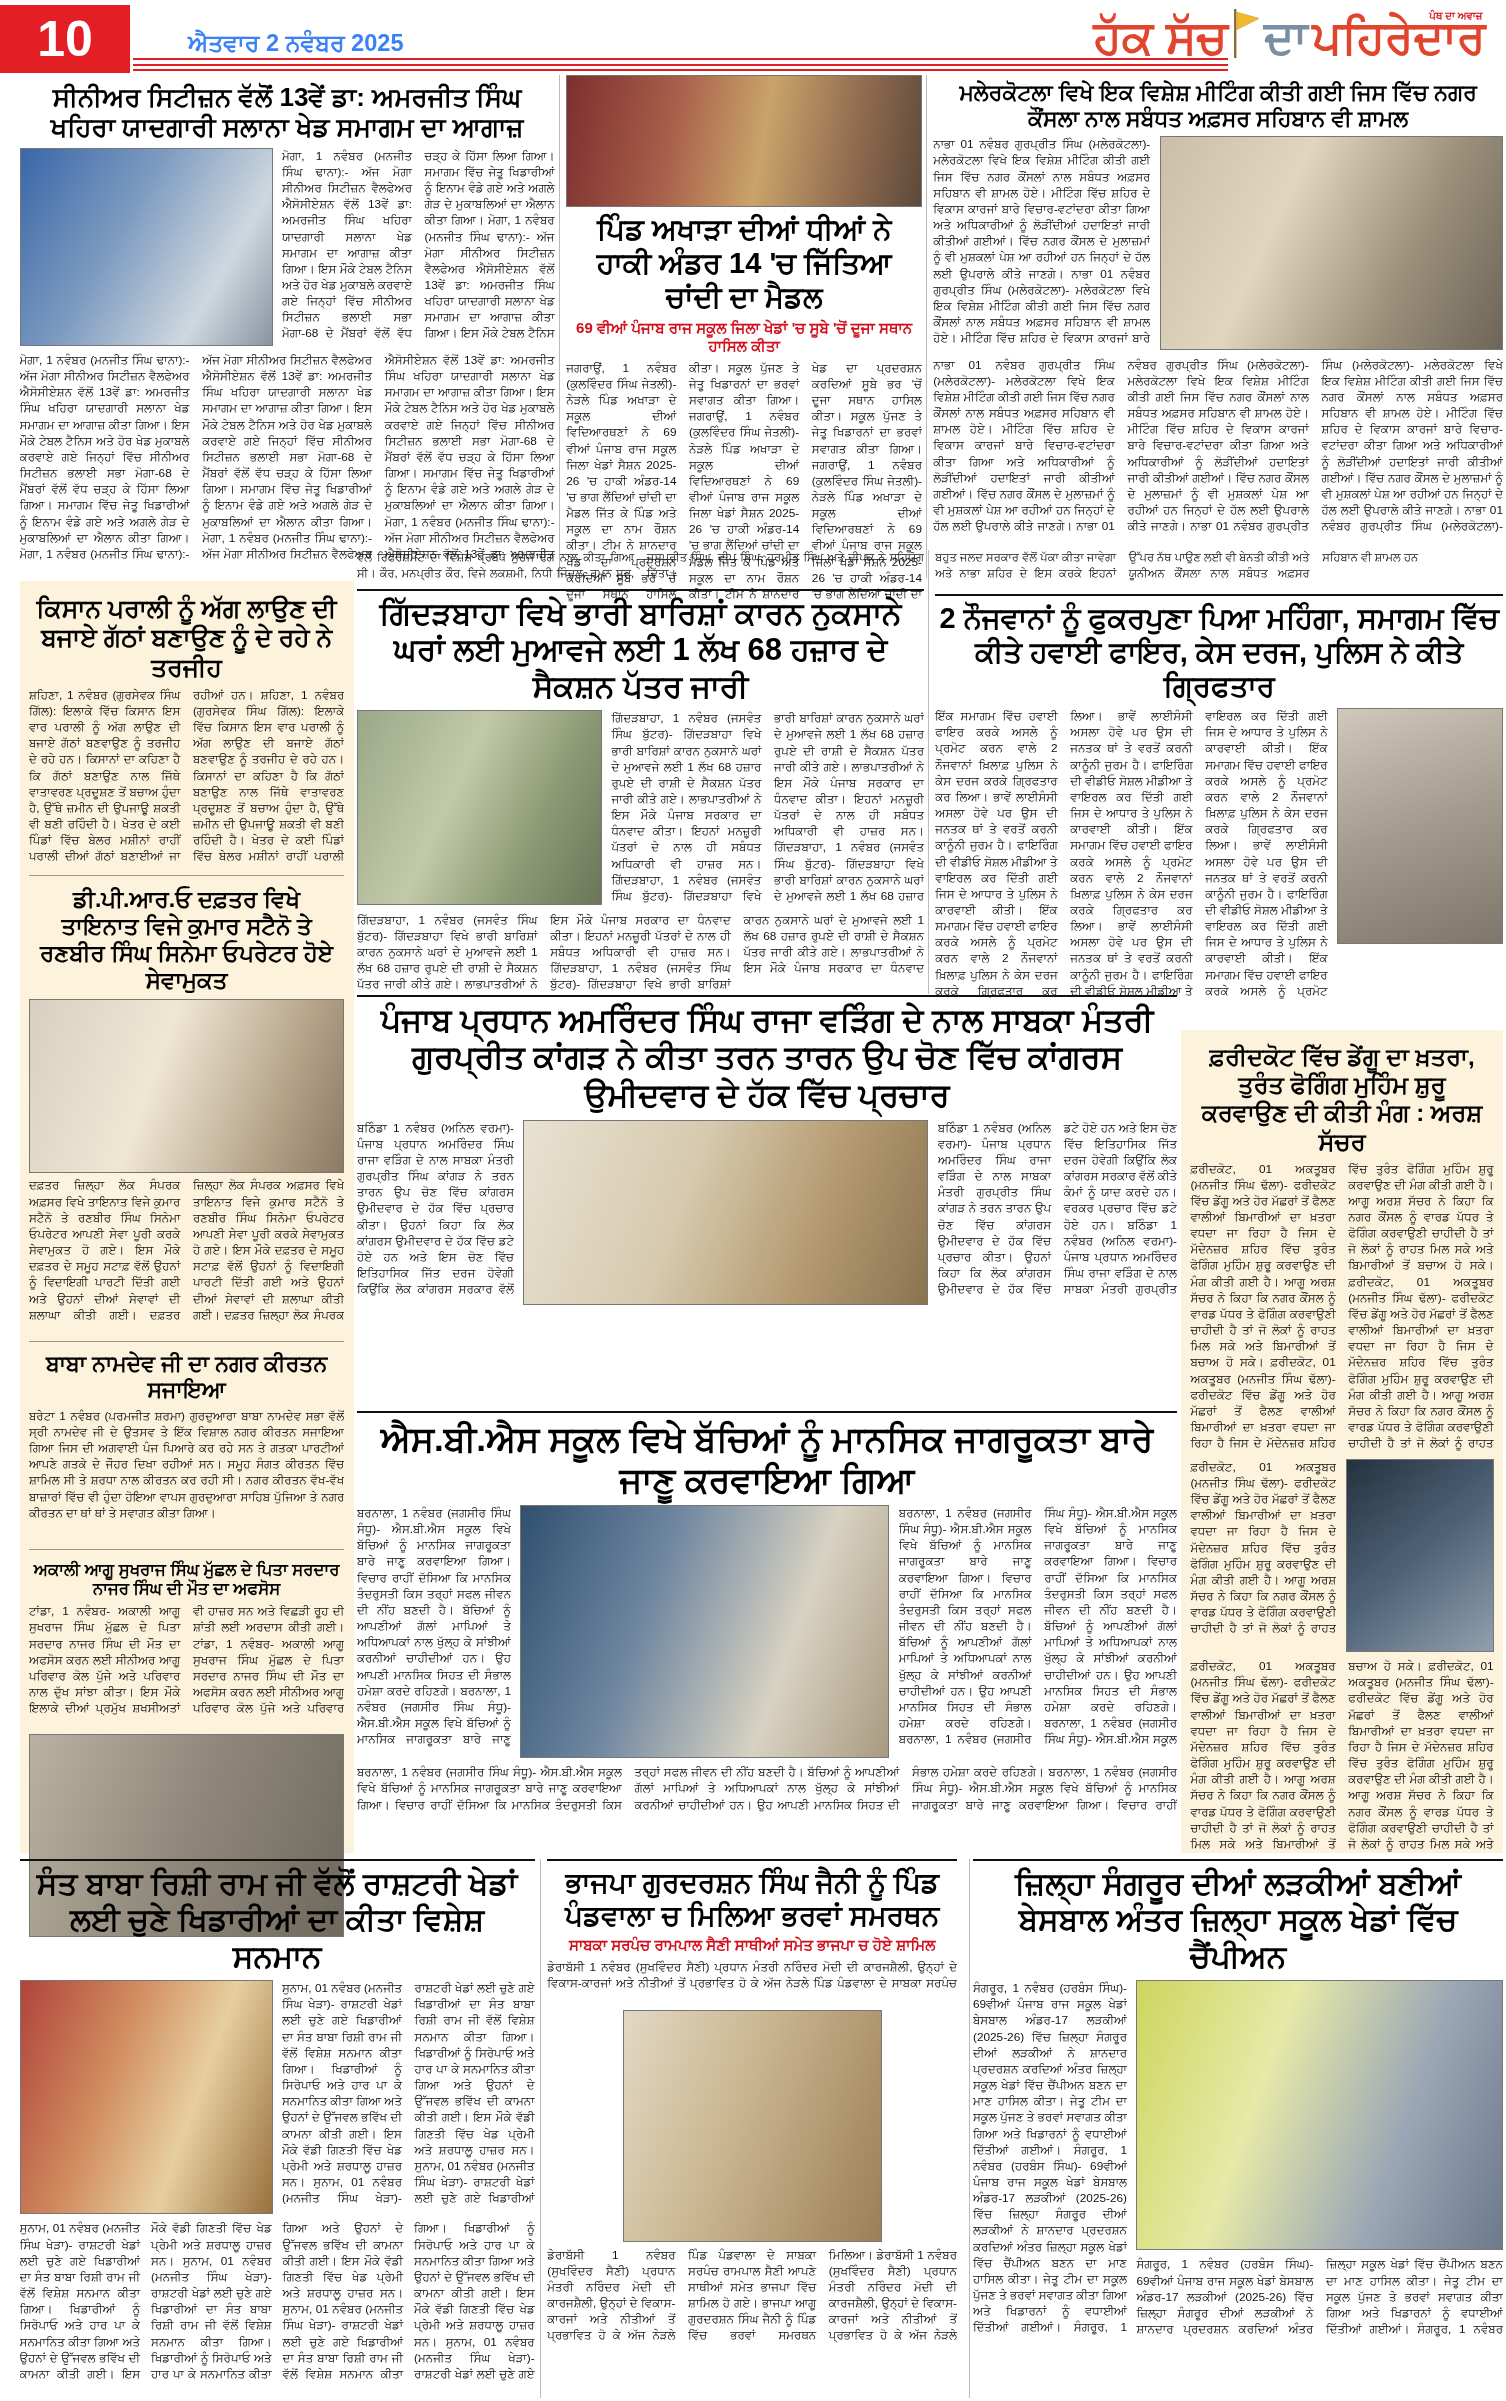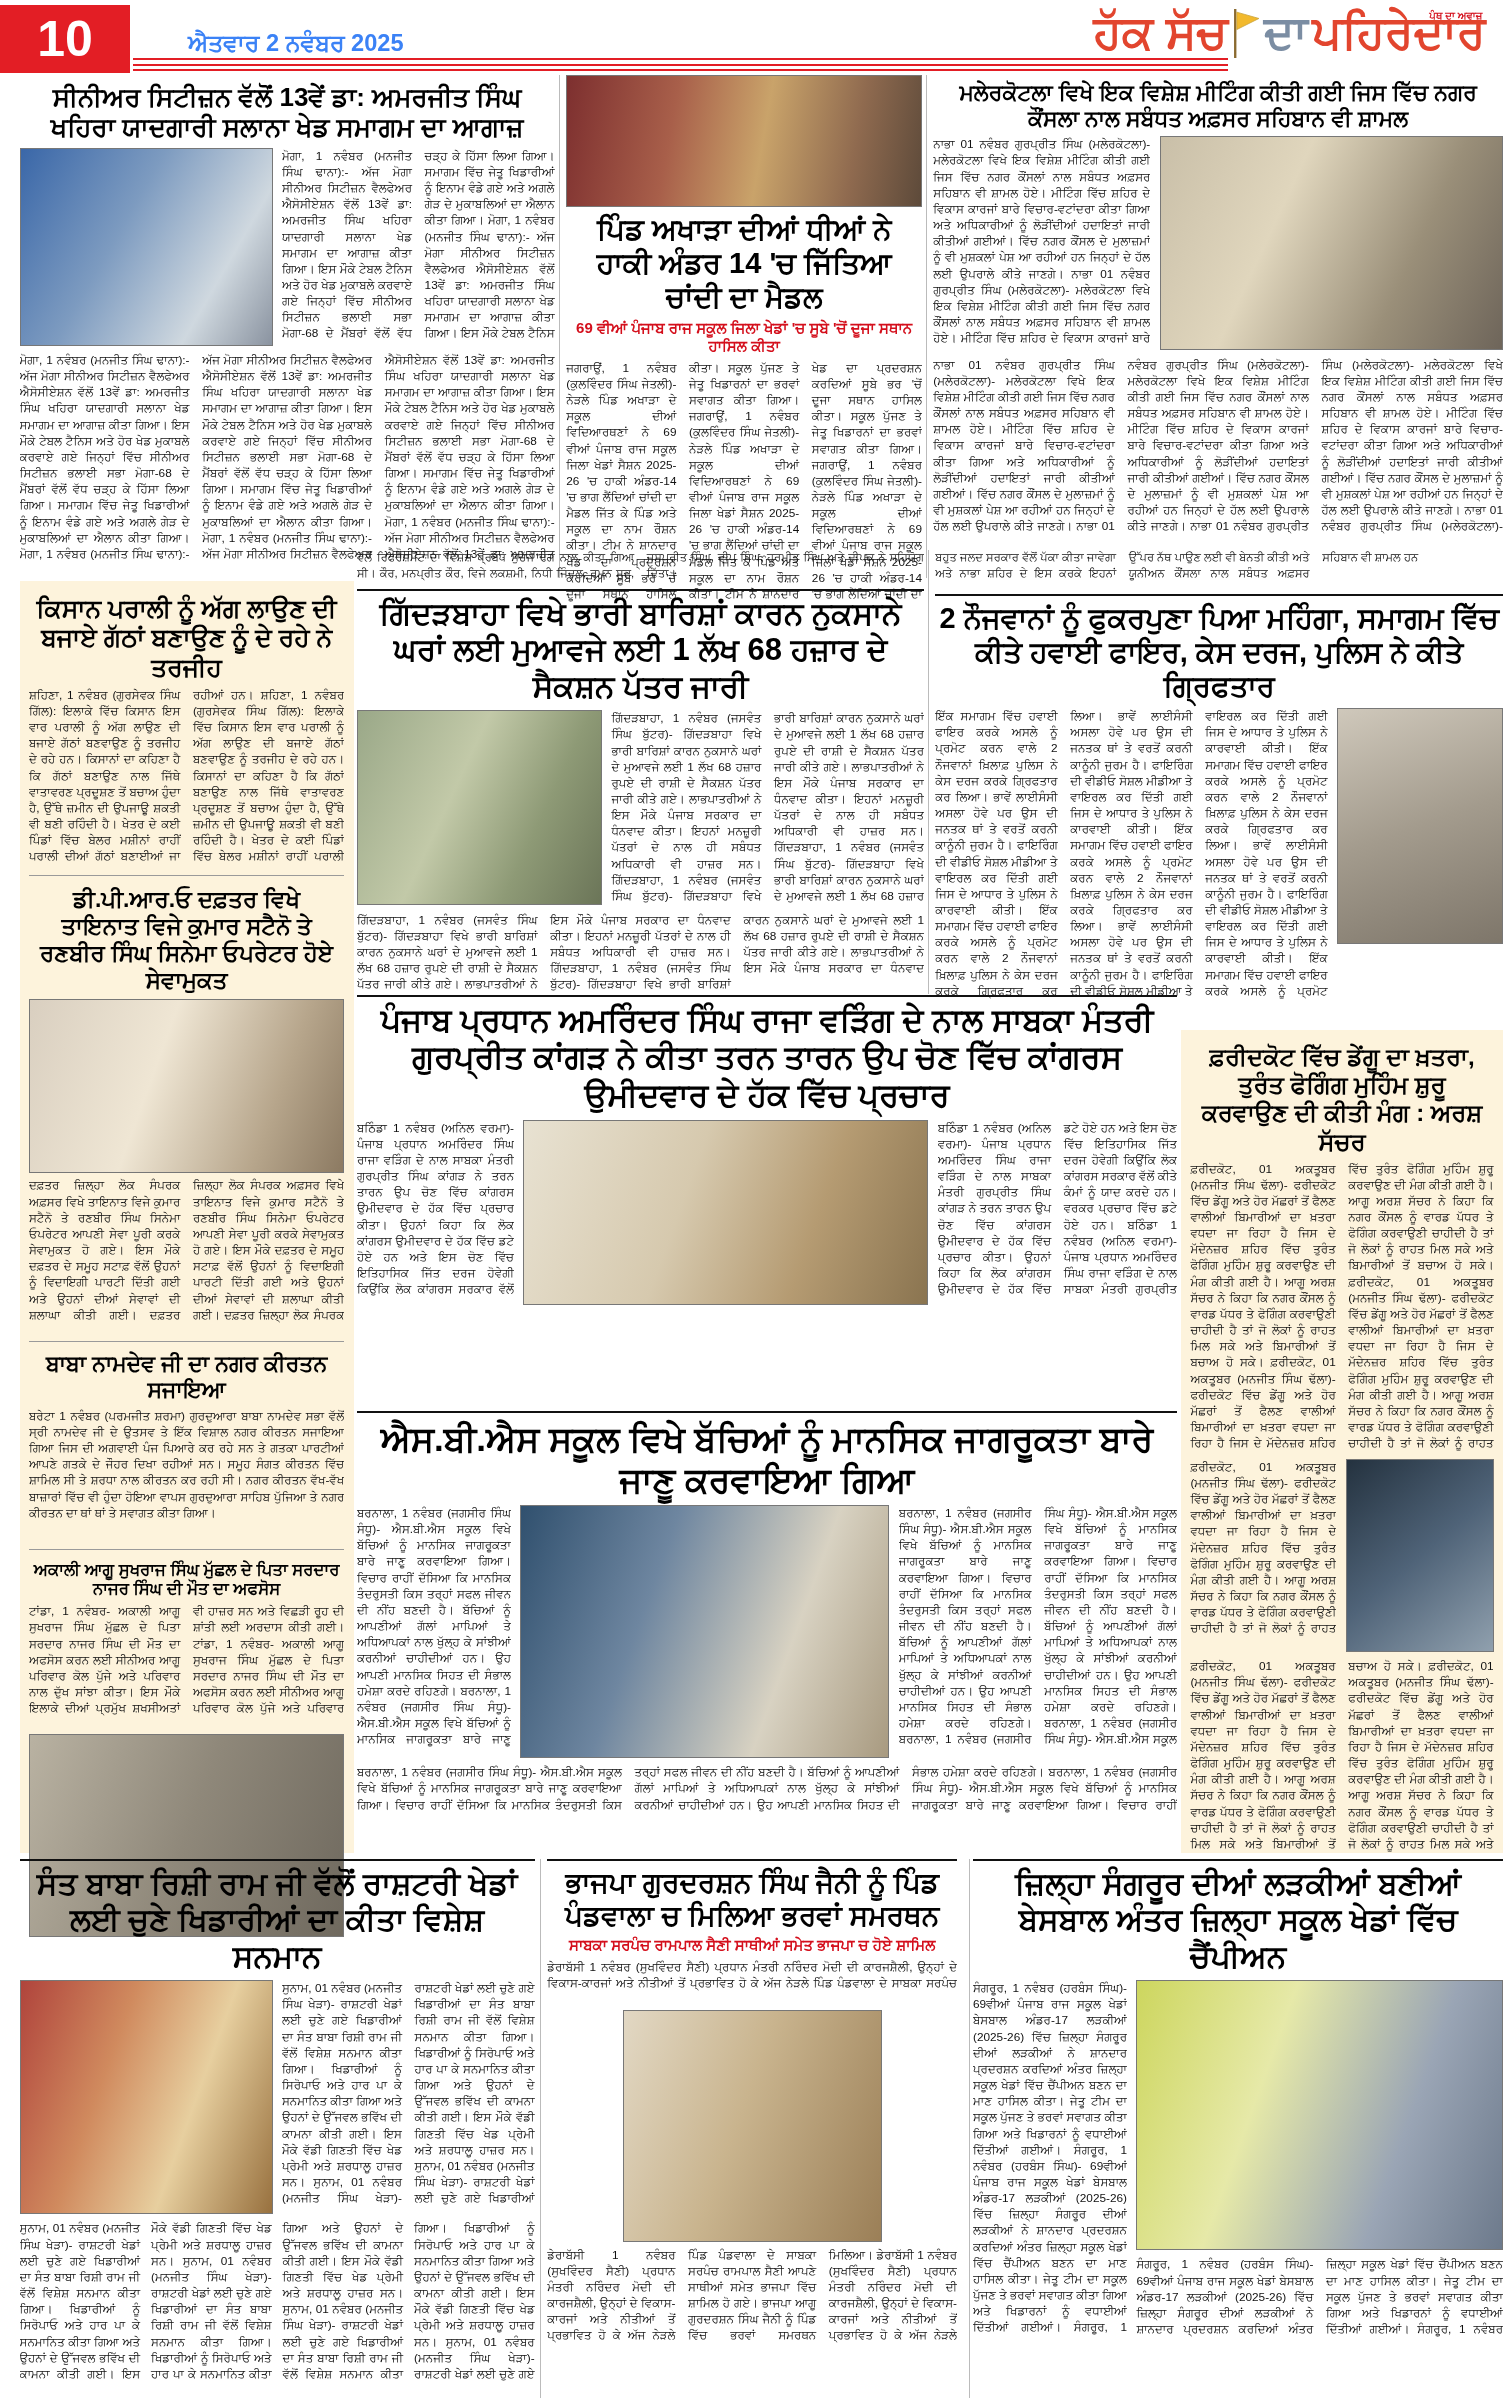--- a/index.html
+++ b/index.html
@@ -3,21 +3,21 @@
 <meta charset="utf-8">
 <style>
   html,body{margin:0;padding:0;background:#e8e8e8;}
   #page{position:relative;width:1506px;height:2401px;background:#ffffff;overflow:hidden;
         font-family:"Liberation Sans","DejaVu Sans",sans-serif;color:#111;}
   
   #pagenum{position:absolute;left:0;top:4.7px;width:130px;height:68px;background:#e31e25;
            color:#fff;font-size:50px;font-weight:bold;display:flex;align-items:center;justify-content:center;}
   #dateline{position:absolute;left:188px;top:30px;font-size:23.6px;font-weight:bold;color:#3b82f6;}
   .rule{position:absolute;left:133px;width:1095px;height:2.4px;background:#e31e25;}
-  #masthead{position:absolute;right:20.4px;top:9.4px;display:flex;align-items:flex-start;gap:4.7px;
+  #masthead{position:absolute;right:20.4px;top:9.4px;display:flex;align-items:center;gap:4.7px;
             font-weight:bold;font-size:46px;line-height:1;}
   #masthead .red{color:#e2452e;} #masthead .blue{color:#7b8da3;}
   #tagline{position:absolute;right:23.6px;top:1.6px;font-size:10.2px;font-weight:bold;color:#d40f1c;margin-top:8px;}
   
   .story{position:absolute;box-sizing:border-box;}
   .topline{border-top:2px solid #111;}
   .hl{font-weight:bold;text-align:center;line-height:1.18;margin:4.7px 3.1px;color:#000;}
   .sub-red{color:#d40f1c;font-weight:bold;text-align:center;margin:1.6px 0 4.7px 0;}
   .cols{text-align:justify;overflow:hidden;font-size:11.8px;line-height:1.37;}
   .c1{column-count:1;} .c2{column-count:2;column-gap:12.6px;} .c3{column-count:3;column-gap:12.6px;} .c4{column-count:4;column-gap:11px;}

